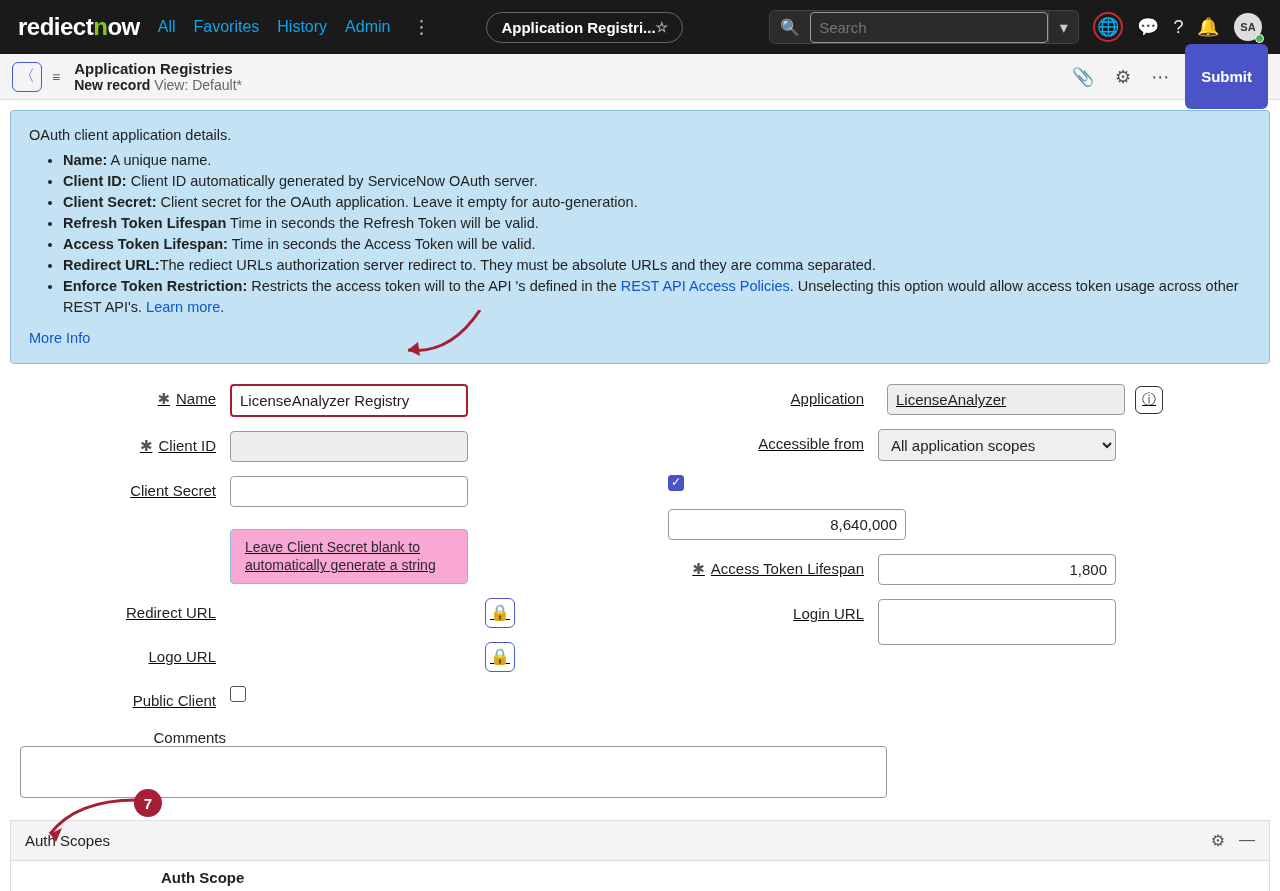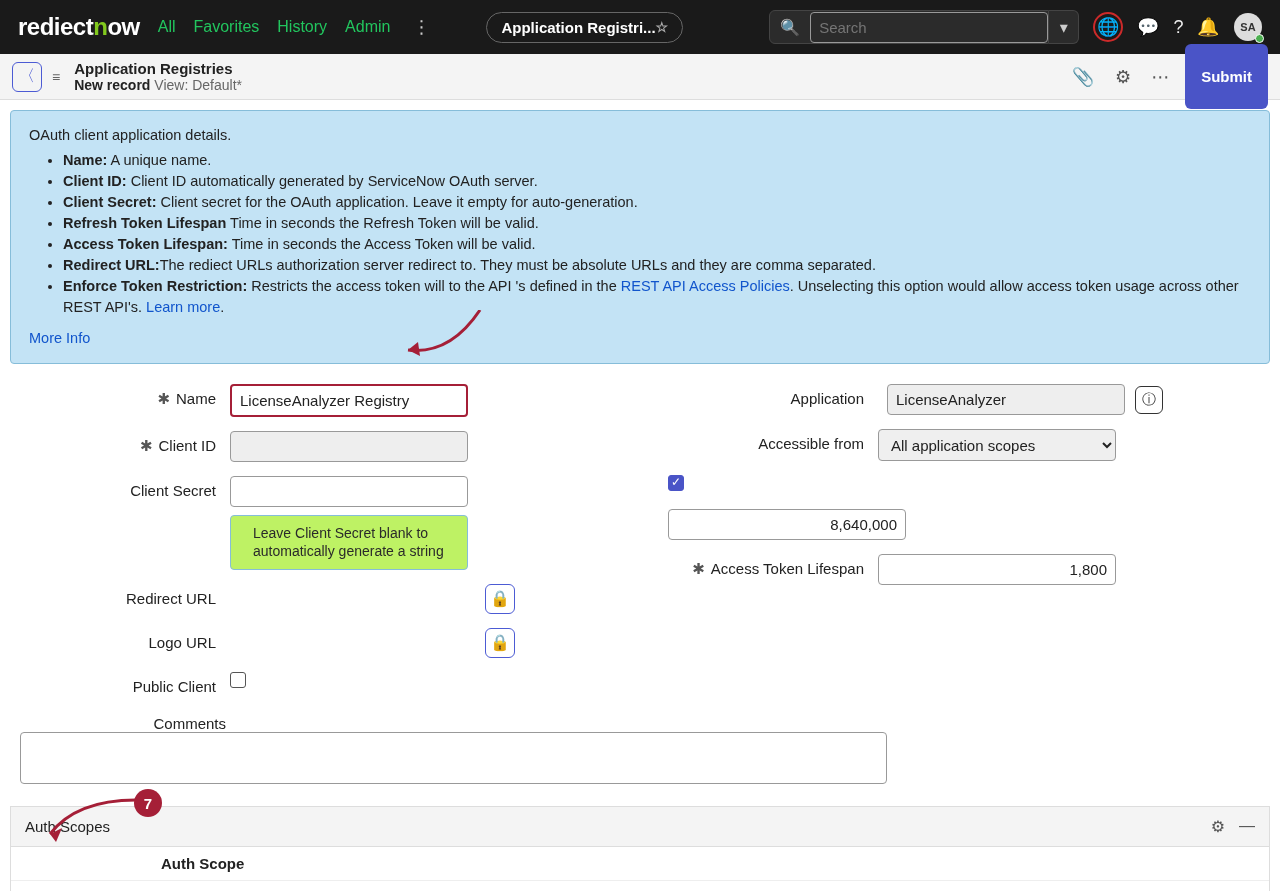--- a/index.html
+++ b/index.html
@@ -2,21 +2,21 @@
 <html><head>
 <meta charset="utf-8">
 <style>
 * { box-sizing: border-box; margin: 0; padding: 0; font-family: -apple-system, BlinkMacSystemFont, "Segoe UI", Helvetica, Arial, sans-serif; }
 body { width: 1280px; height: 891px; background: #fff; overflow: hidden; position: relative; }
 
 
 .topnav { height: 54px; background: #1a1a1a; display: flex; align-items: center; padding: 0 18px; gap: 18px; color: #fff; }
 .logo { font-weight: 700; font-size: 24px; color: #fff; letter-spacing: -0.5px; }
 .logo .o { color: #82c91e; }
-.nav-item { color: #22c55e; font-size: 16px; cursor: pointer; }
+.nav-item { color: #0ea5e9; font-size: 16px; cursor: pointer; }
 .nav-divider { color: #ccc; font-size: 18px; margin-left: 4px; }
 .breadcrumb-pill { border: 1px solid #666; border-radius: 18px; padding: 6px 14px; display: flex; align-items: center; font-size: 15px; font-weight: 600; color: #fff; }
 .breadcrumb-pill .star { color: #aaa; font-size: 14px; }
 .search-wrap { display: flex; align-items: center; background: #2b2b2b; border: 1px solid #444; border-radius: 6px; height: 34px; flex: 0 0 210px; }
 .search-wrap .icon { padding: 0 10px; color: #ccc; font-size: 16px; }
 .search-wrap input { background: transparent; border: none; color: #ccc; font-size: 15px; outline: none; width: 100%; }
 .search-caret { background: #2b2b2b; border: 1px solid #444; border-left: none; width: 30px; height: 34px; display: flex; align-items: center; justify-content: center; border-radius: 0 6px 6px 0; color: #ccc; cursor: pointer; }
 .topnav .right { display: flex; align-items: center; gap: 14px; margin-left: auto; }
 .globe-ring { border: 2px solid #cc2a2a; border-radius: 50%; width: 30px; height: 30px; display: flex; align-items: center; justify-content: center; }
 .top-icon { color: #eee; font-size: 18px; cursor: pointer; }
@@ -35,33 +35,33 @@
 .submit-btn { background: #4a54c7; color: #fff; font-weight: 700; border-radius: 6px; padding: 24px 16px; border: none; font-size: 15px; cursor: pointer; margin-left: 6px; }
 
 
 .content { padding: 10px; }
 .info-banner { background: #c3e3f5; border: 1px solid #86bdd9; border-radius: 4px; padding: 14px 18px 14px 18px; font-size: 14.5px; color: #222; line-height: 1.45; }
 .info-banner ul { margin: 4px 0 0 34px; }
 .info-banner a { color: #1155cc; text-decoration: none; }
 .more-info { color: #1155cc; margin-top: 10px; display: inline-block; cursor: pointer; }
 
 
-.form-area { display: flex; gap: 56px; margin-top: 20px; padding: 0 10px; }
+.form-area { display: flex; gap: 56px; margin-top: 20px; padding: 0 10px; text-decoration: underline; }
 .form-col { flex: 1; }
 .form-row { display: flex; align-items: flex-start; margin-bottom: 14px; }
 .form-label { width: 210px; text-align: right; padding-right: 14px; padding-top: 6px; font-size: 15px; color: #222; white-space: nowrap; }
 .form-label .req { margin-right: 6px; color: #555; }
 .form-field { flex: 1; position: relative; }
 input[type="text"], textarea, select { border: 1px solid #999; border-radius: 4px; padding: 6px 8px; font-size: 15px; width: 238px; color: #222; }
 input[type="text"].num { text-align: right; }
 .readonly-field { background: #eee; border: 1px solid #ccc; }
 .readonly-app { background: #eee; width: 238px; }
 .small-btn { width: 30px; height: 30px; border: 1px solid #4c5bd4; border-radius: 6px; display: flex; align-items: center; justify-content: center; color: #4c5bd4; margin-left: 8px; cursor: pointer; }
 .input-row { display: flex; align-items: center; margin-left: 9px; }
-.hint-box { background: #bef264; border: 1px solid #86bdd9; border-radius: 4px; color: #2a2a2a; padding: 8px 22px; margin-top: 8px; width: 238px; font-size: 14px; line-height: 1.3; }
+.hint-box { background: #f9a8d4; border: 1px solid #86bdd9; border-radius: 4px; color: #2a2a2a; padding: 8px 14px; margin-top: 22px; width: 238px; font-size: 14px; line-height: 1.3; }
 .checkbox { width: 16px; height: 16px; border: 1px solid #555; border-radius: 3px; display: inline-block; cursor: pointer; }
 .checkbox.checked { background: #4a54c7; border-color: #4a54c7; position: relative; }
 .checkbox.checked::after { content: "✓"; color: #fff; font-size: 12px; position: absolute; left: 2px; top: -1px; }
 textarea.wide { width: 867px; height: 52px; resize: none; }
 textarea.tall { width: 238px; height: 46px; resize: none; }
 .info-btn { width: 28px; height: 28px; border: 1.5px solid #333; border-radius: 6px; display: flex; align-items: center; justify-content: center; margin-left: 10px; color: #333; font-size: 14px; cursor: pointer; }
 
 
 .highlight-input { border: 2px solid #a51f37 !important; }
 
@@ -230,20 +230,24 @@
 
       <div class="form-row">
         <div class="form-field"><input type="text" class="num" value="8,640,000" style=""></div>
       </div>
 
       <div class="form-row">
         <div class="form-label"><span class="req">✱</span><span>Access Token Lifespan</span></div>
         <div class="form-field"><input type="text" class="num" value="1,800" style=""></div>
       </div>
 
+      <div class="form-row">
+        <div class="form-label"><span>Login URL</span></div>
+        <div class="form-field"><textarea class="tall" style=""></textarea></div>
+      </div>
 
     </div>
   </div>
 
   <div class="full-row">
     <div class="form-label" style="width:220px"><span>Comments</span></div>
     <textarea class="wide" style=""></textarea>
   </div>
 
   <div class="auth-section">

